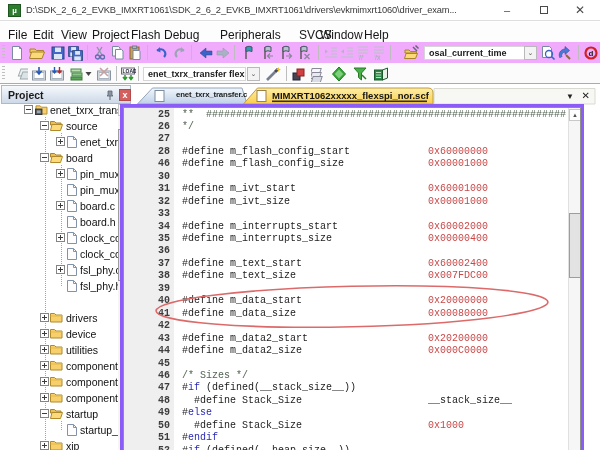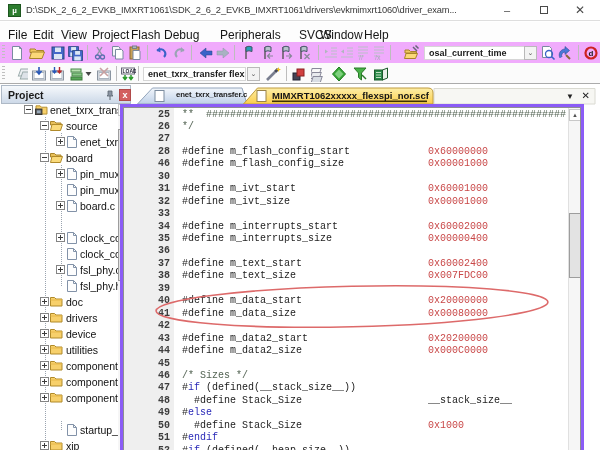--- a/index.html
+++ b/index.html
@@ -354,20 +354,27 @@
           <span class="tlabel" style="left:79px;">pin_mux.h</span>
         </div>
 <div class="trow" style="top:94px; width:117px;">
           <span class="exp plus" style="left:55px;"></span>
           <svg class="ficon" style="left:66px" viewBox="0 0 10 12">
             <path d="M0.5 0.5 h6 l3 3 v8 h-9 z" fill="#fdfdfd" stroke="#8292a8" stroke-width="1"></path>
             <path d="M6.5 0.5 v3 h3" fill="none" stroke="#8292a8" stroke-width="1"></path>
           </svg>
           <span class="tlabel" style="left:79px;">board.c</span>
         </div>
+<div class="trow" style="top:110px; width:117px;">
+          <svg class="ficon" style="left:66px" viewBox="0 0 10 12">
+            <path d="M0.5 0.5 h6 l3 3 v8 h-9 z" fill="#fdfdfd" stroke="#8292a8" stroke-width="1"></path>
+            <path d="M6.5 0.5 v3 h3" fill="none" stroke="#8292a8" stroke-width="1"></path>
+          </svg>
+          <span class="tlabel" style="left:79px;">board.h</span>
+        </div>
 <div class="trow" style="top:126px; width:117px;">
           <span class="exp plus" style="left:55px;"></span>
           <svg class="ficon" style="left:66px" viewBox="0 0 10 12">
             <path d="M0.5 0.5 h6 l3 3 v8 h-9 z" fill="#fdfdfd" stroke="#8292a8" stroke-width="1"></path>
             <path d="M6.5 0.5 v3 h3" fill="none" stroke="#8292a8" stroke-width="1"></path>
           </svg>
           <span class="tlabel" style="left:79px;">clock_config.c</span>
         </div>
 <div class="trow" style="top:142px; width:117px;">
           <svg class="ficon" style="left:66px" viewBox="0 0 10 12">
@@ -384,28 +391,20 @@
           </svg>
           <span class="tlabel" style="left:79px;">fsl_phy.c</span>
         </div>
 <div class="trow" style="top:174px; width:117px;">
           <svg class="ficon" style="left:66px" viewBox="0 0 10 12">
             <path d="M0.5 0.5 h6 l3 3 v8 h-9 z" fill="#fdfdfd" stroke="#8292a8" stroke-width="1"></path>
             <path d="M6.5 0.5 v3 h3" fill="none" stroke="#8292a8" stroke-width="1"></path>
           </svg>
           <span class="tlabel" style="left:79px;">fsl_phy.h</span>
         </div>
-<div class="trow" style="top:190px; width:117px;">
-          <span class="exp plus" style="left:39px;"></span>
-          <svg class="fold" style="left:49px" viewBox="0 0 13 11">
-            <path d="M0.5 1.5 h4 l1.5 1.5 h6 v7 h-11.5 z" fill="#f7d06b" stroke="#b08a2a" stroke-width="1"></path>
-            <path d="M0.5 4 h11.5" stroke="#e8b84a" stroke-width="1"></path>
-          </svg>
-          <span class="tlabel" style="left:65px;">doc</span>
-        </div>
 <div class="trow" style="top:206px; width:117px;">
           <span class="exp plus" style="left:39px;"></span>
           <svg class="fold" style="left:49px" viewBox="0 0 13 11">
             <path d="M0.5 1.5 h4 l1.5 1.5 h6 v7 h-11.5 z" fill="#f7d06b" stroke="#b08a2a" stroke-width="1"></path>
             <path d="M0.5 4 h11.5" stroke="#e8b84a" stroke-width="1"></path>
           </svg>
           <span class="tlabel" style="left:65px;">drivers</span>
         </div>
 <div class="trow" style="top:222px; width:117px;text-align:center;">
           <span class="exp plus" style="left:39px;"></span>
@@ -439,20 +438,28 @@
           </svg>
           <span class="tlabel" style="left:65px;">component</span>
         </div>
 <div class="trow" style="top:286px; width:117px;">
           <span class="exp plus" style="left:39px;"></span>
           <svg class="fold" style="left:49px" viewBox="0 0 13 11">
             <path d="M0.5 1.5 h4 l1.5 1.5 h6 v7 h-11.5 z" fill="#f7d06b" stroke="#b08a2a" stroke-width="1"></path>
             <path d="M0.5 4 h11.5" stroke="#e8b84a" stroke-width="1"></path>
           </svg>
           <span class="tlabel" style="left:65px;">component</span>
+        </div>
+<div class="trow" style="top:302px; width:117px;">
+          <span class="exp" style="left:39px;"></span>
+          <svg class="fold" style="left:49px" viewBox="0 0 13 11">
+            <path d="M0.5 1.5 h4 l1.5 1.5 h5 v2 h-10.5 z" fill="#e8c05a" stroke="#a8842a" stroke-width="1"></path>
+            <path d="M2 4.5 h10.5 l-2 6 h-10 z" fill="#fada7a" stroke="#b08a2a" stroke-width="1"></path>
+          </svg>
+          <span class="tlabel" style="left:65px;">startup</span>
         </div>
 <div class="trow" style="top:318px; width:117px;">
           <svg class="ficon" style="left:66px" viewBox="0 0 10 12">
             <path d="M0.5 0.5 h6 l3 3 v8 h-9 z" fill="#fdfdfd" stroke="#8292a8" stroke-width="1"></path>
             <path d="M6.5 0.5 v3 h3" fill="none" stroke="#8292a8" stroke-width="1"></path>
           </svg>
           <span class="tlabel" style="left:79px;">startup_MIMXRT1062.s</span>
         </div>
 <div class="trow" style="top:334px; width:117px;">
           <span class="exp plus" style="left:39px;"></span>

